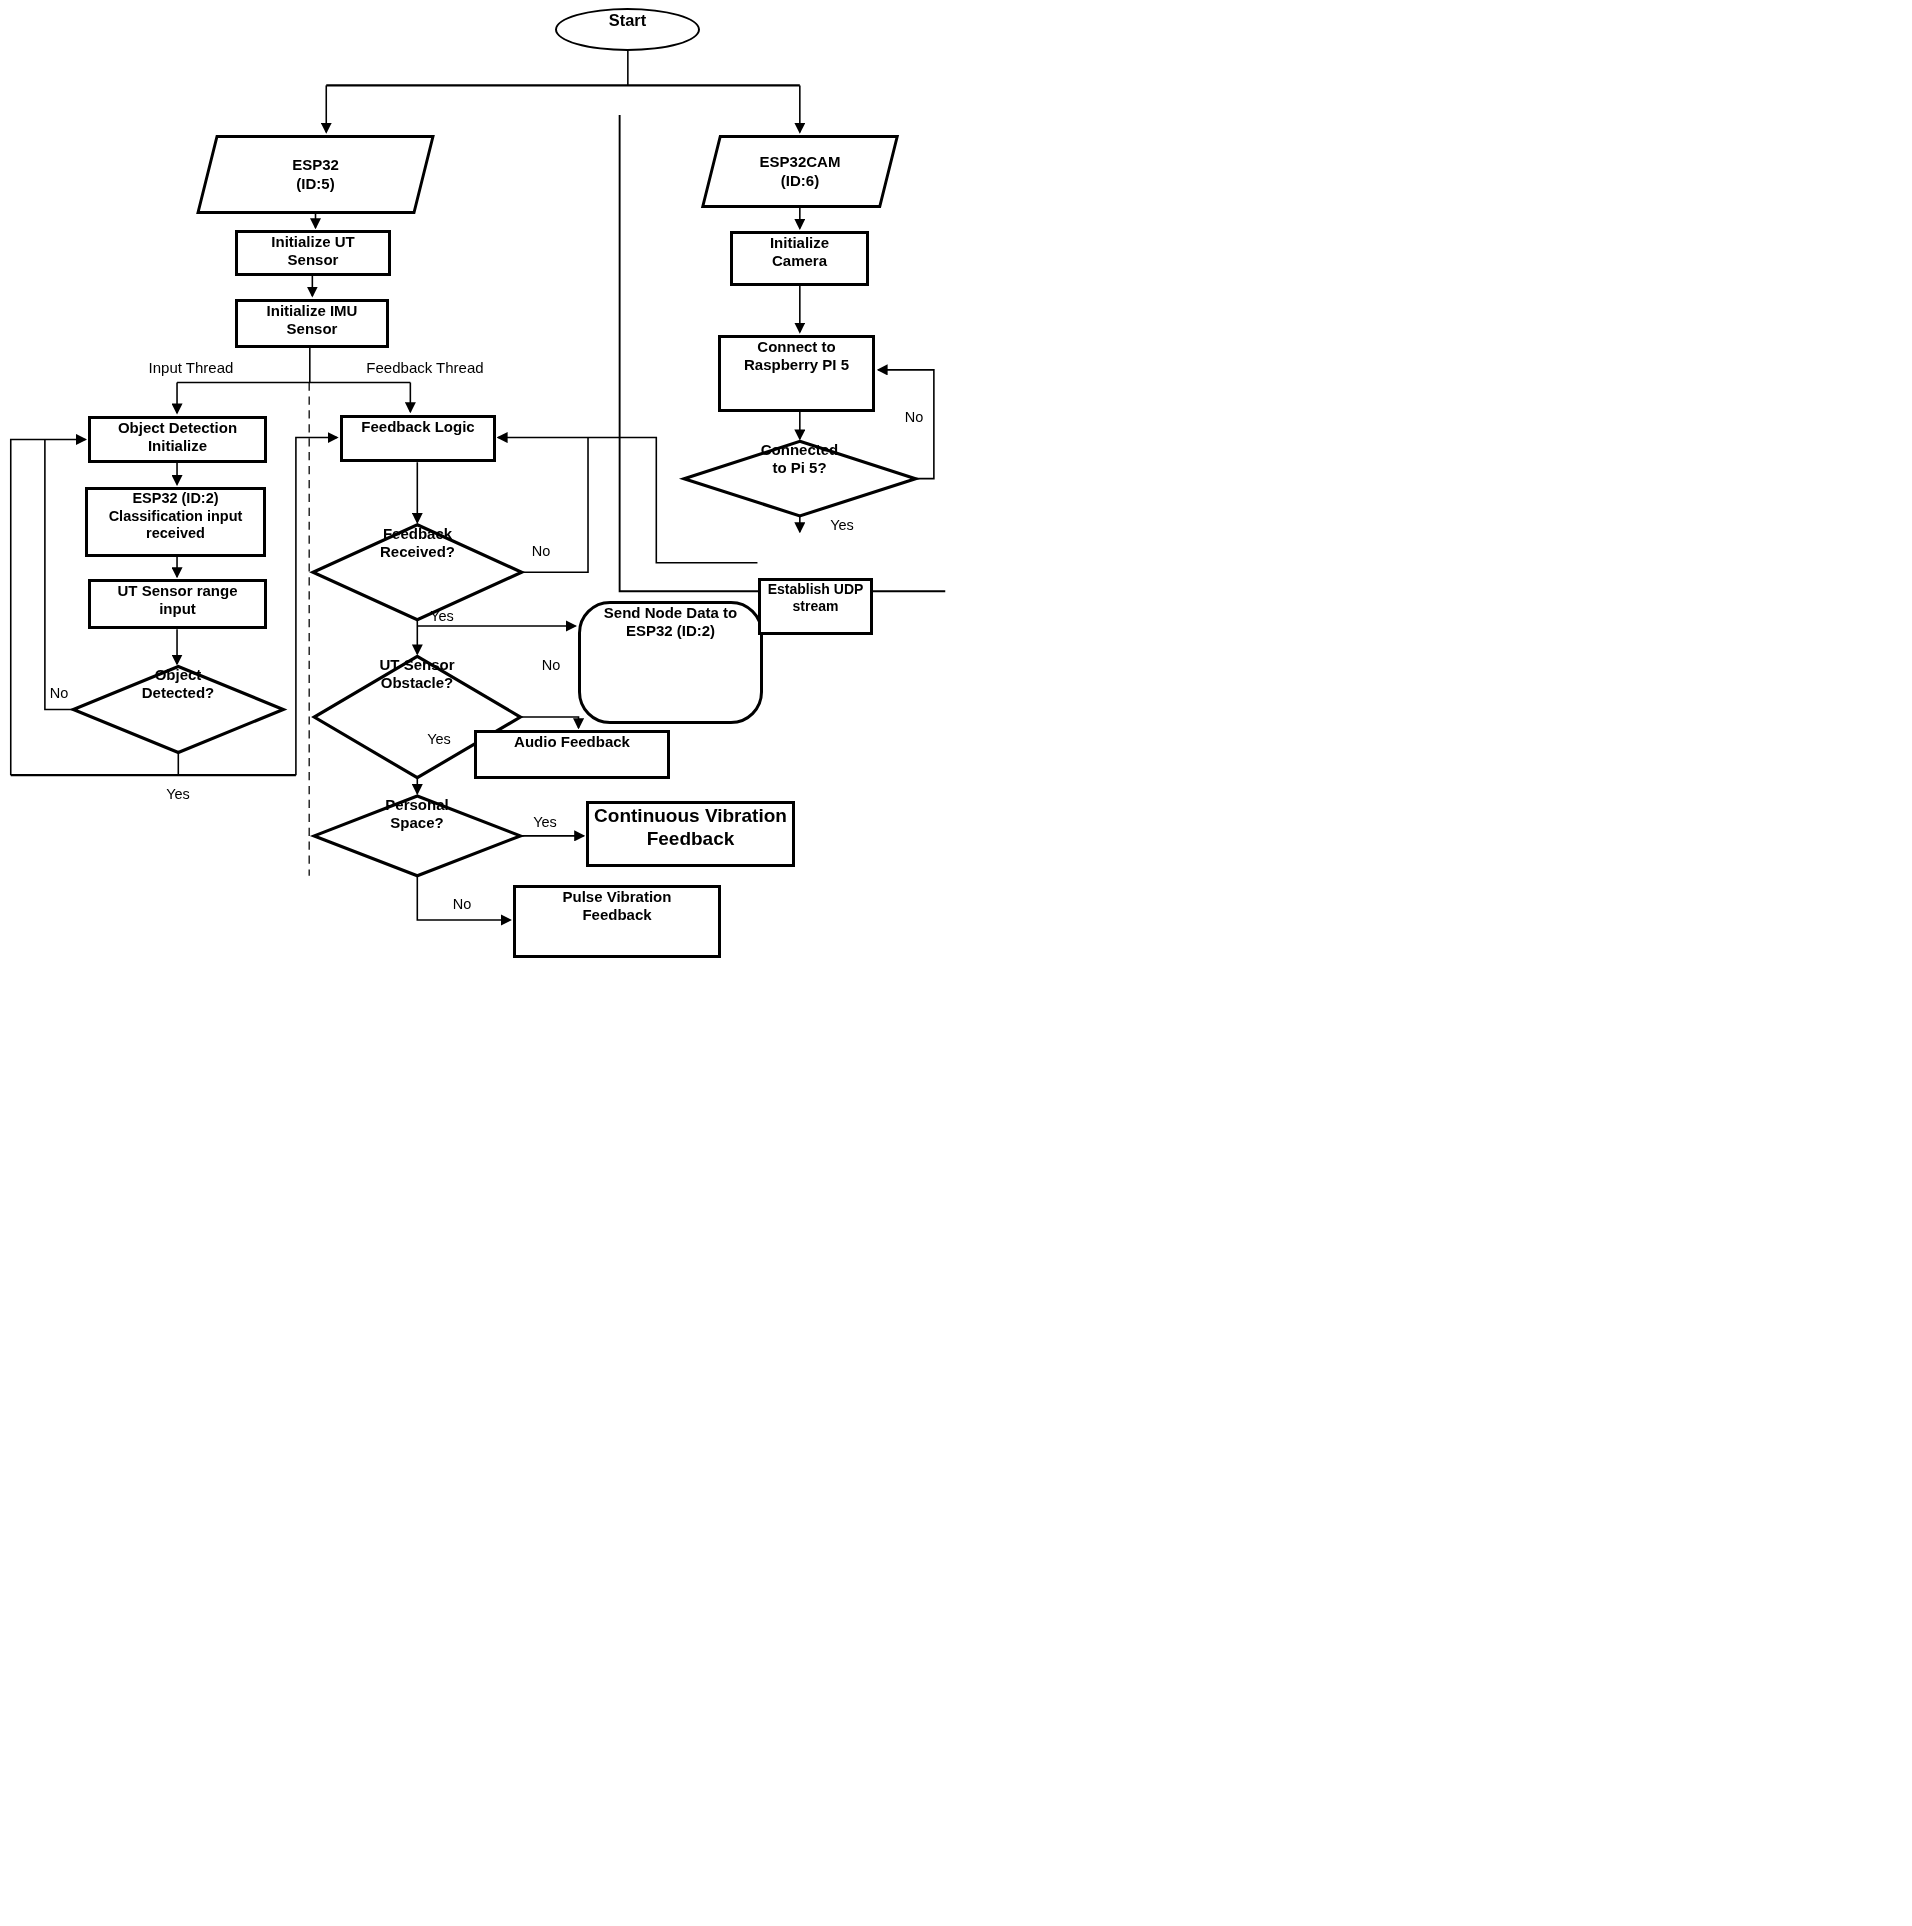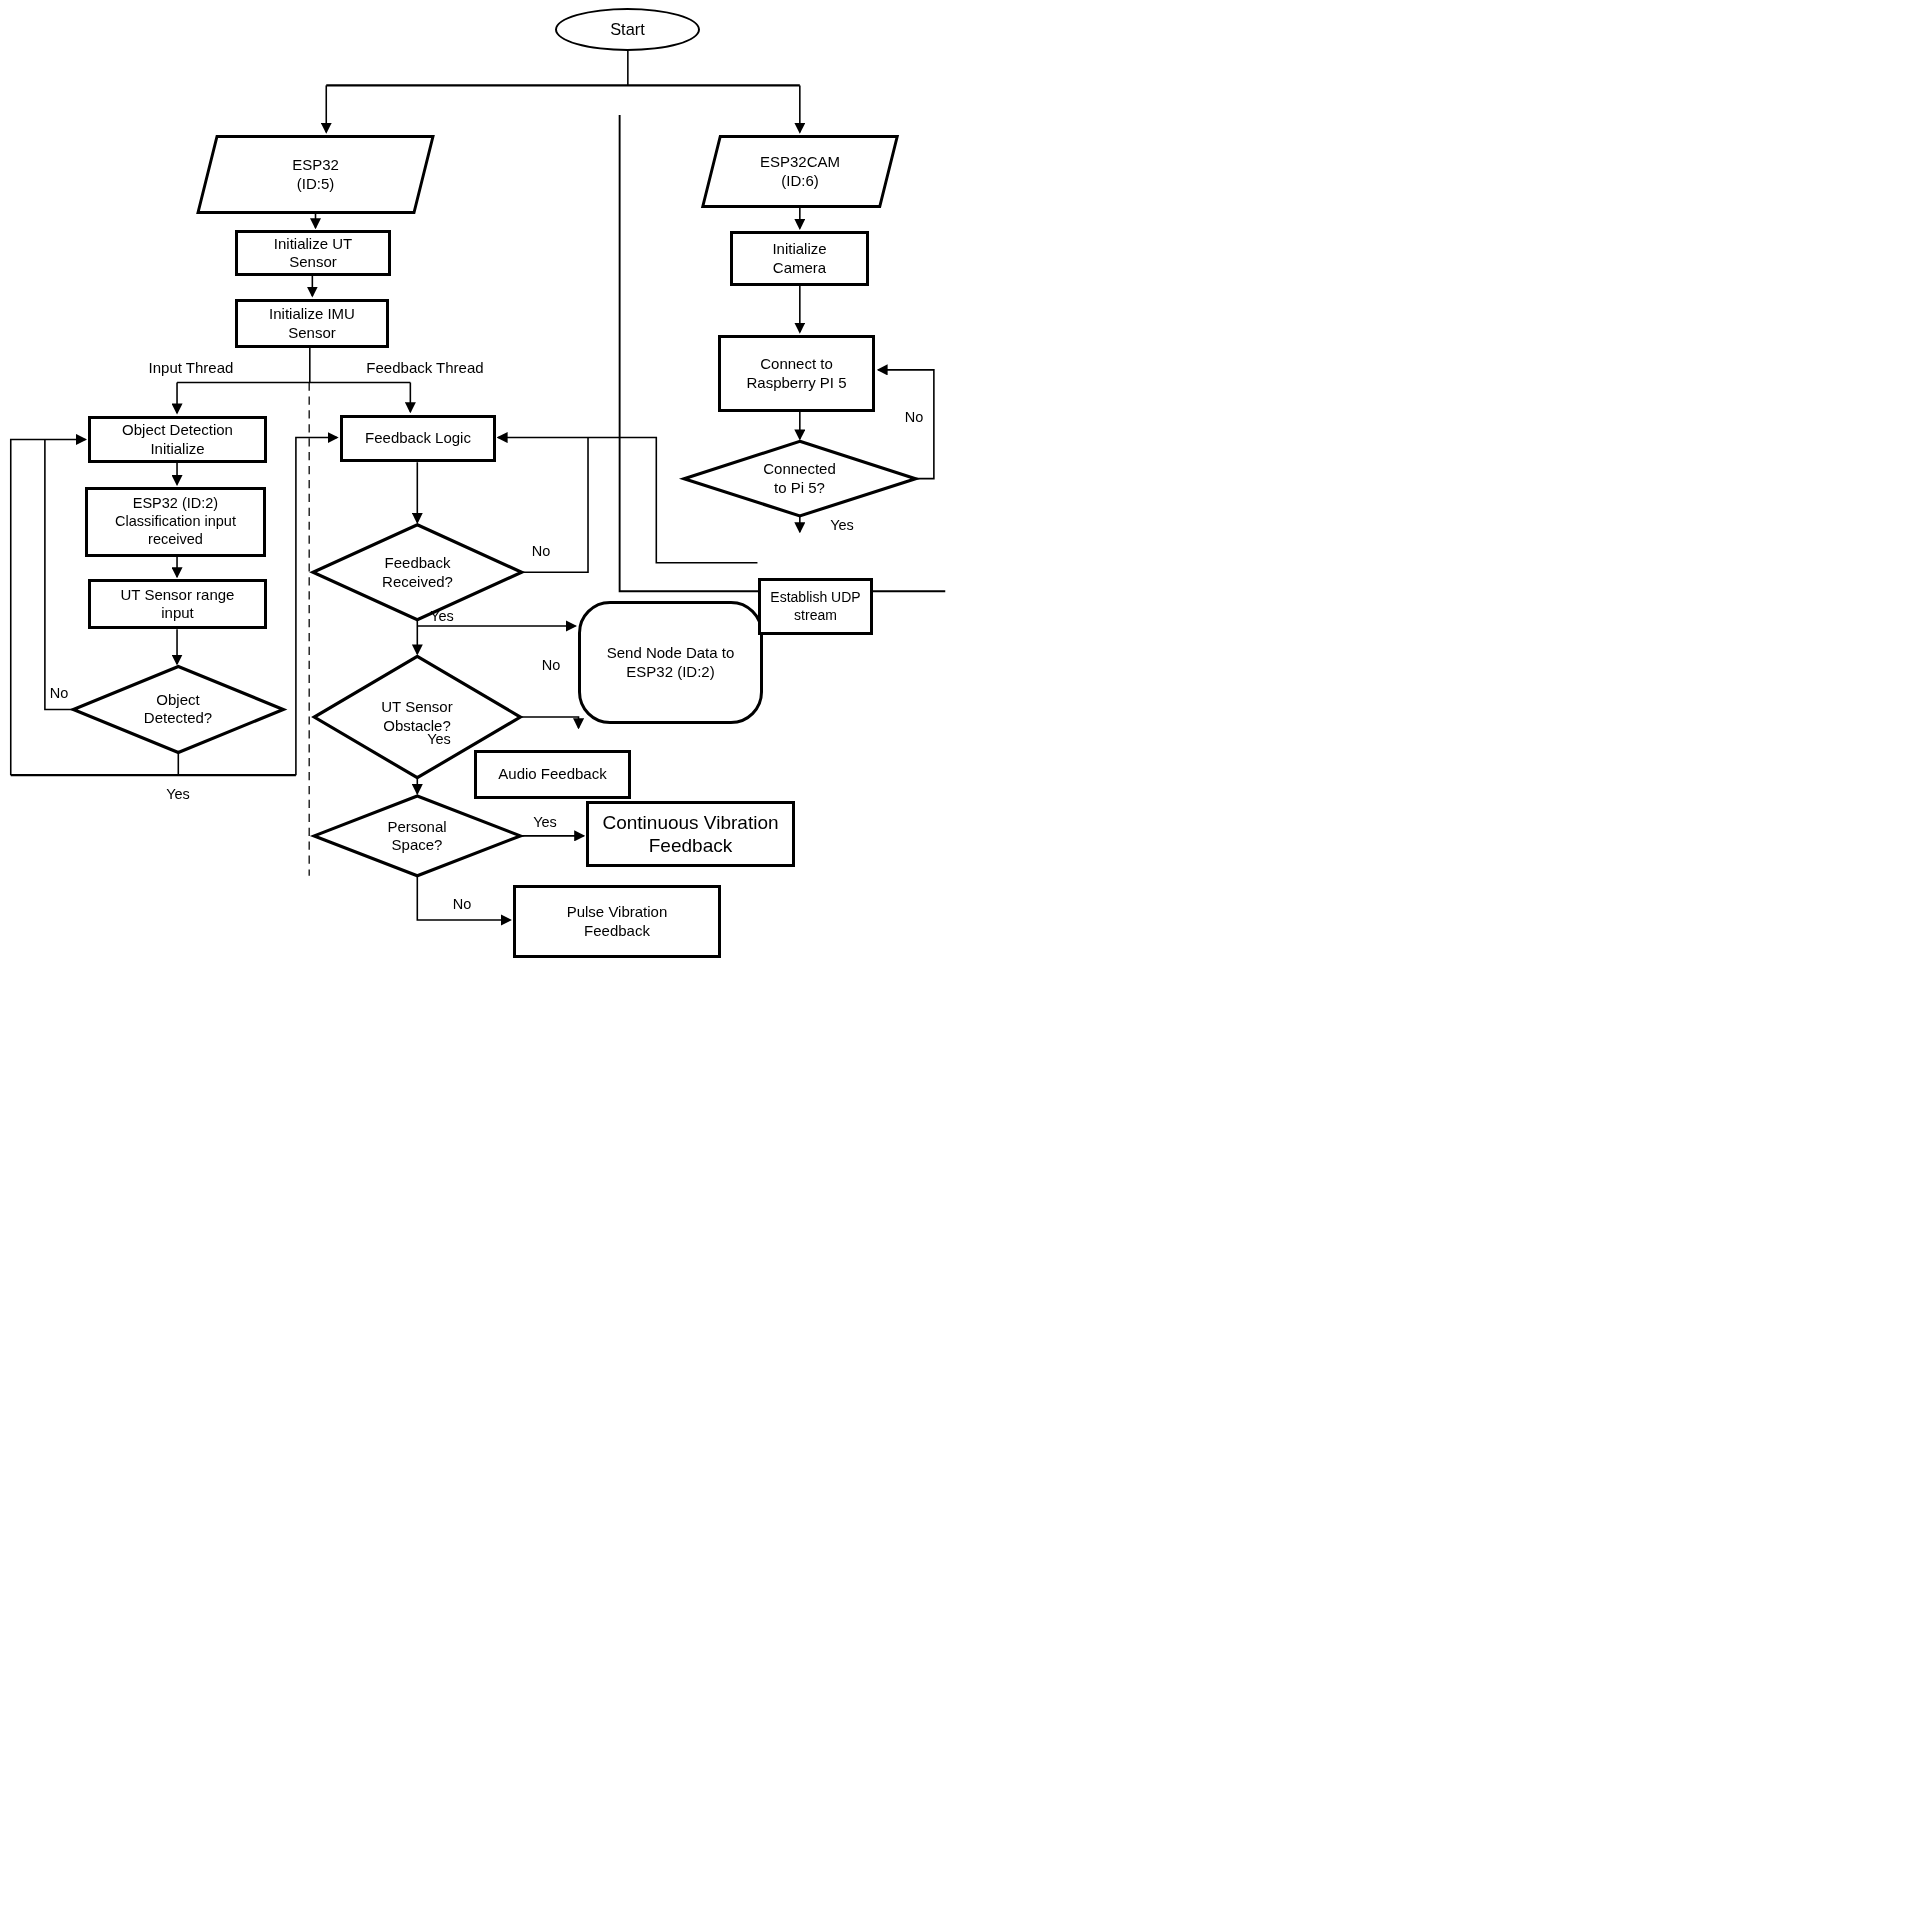--- a/index.html
+++ b/index.html
@@ -9,24 +9,25 @@
     background:#ffffff;
     font-family:"Liberation Sans", sans-serif;
     color:#000;
     overflow:hidden;
   }
   .stage svg{position:absolute;left:0;top:0;z-index:1;}
   .layer{position:absolute;left:0;top:0;width:100%;height:100%;z-index:2;pointer-events:none;}
   .node{
     position:absolute;
     display:flex;flex-direction:column;
-    align-items:center;justify-content:center;
+    align-items:center;
     text-align:center;line-height:1.22;
     box-sizing:border-box;
     background:#fff;
+    font-weight:bold;
   }
   .node.rect{border:3.2px solid #000;}
   .node.ellipse{border:2.5px solid #000;border-radius:50%;}
   .node.diamond-label{background:transparent;}
   .node.para{background:transparent;}
   .para-skew{
     position:absolute;inset:0;
     border:3.2px solid #000;background:#fff;
     transform:skewX(-14deg);
   }
@@ -130,21 +131,21 @@
         <div>Received?</div>
       </div>
       <div class="node rect" style="font-size: 15px; left: 578px; top: 601px; width: 185px; height: 123px; border-radius: 32px;">
         <div>Send Node Data to</div>
         <div>ESP32 (ID:2)</div>
       </div>
       <div class="node diamond-label" style="font-size: 15px; left: 314px; top: 656px; width: 206px; height: 121px;">
         <div>UT Sensor</div>
         <div>Obstacle?</div>
       </div>
-      <div class="node rect" style="font-size: 15px; left: 474px; top: 730px; width: 157px; height: 49px; margin-top: 20px;">
+      <div class="node rect" style="font-size: 15px; left: 474px; top: 730px; width: 196px; height: 49px;">
         <div>Audio Feedback</div>
       </div>
       <div class="node diamond-label" style="font-size: 15px; left: 314px; top: 796px; width: 206px; height: 80px;">
         <div>Personal</div>
         <div>Space?</div>
       </div>
       <div class="node rect" style="font-size: 19px; left: 586px; top: 801px; width: 209px; height: 66px;">
         <div>Continuous Vibration</div>
         <div>Feedback</div>
       </div>

